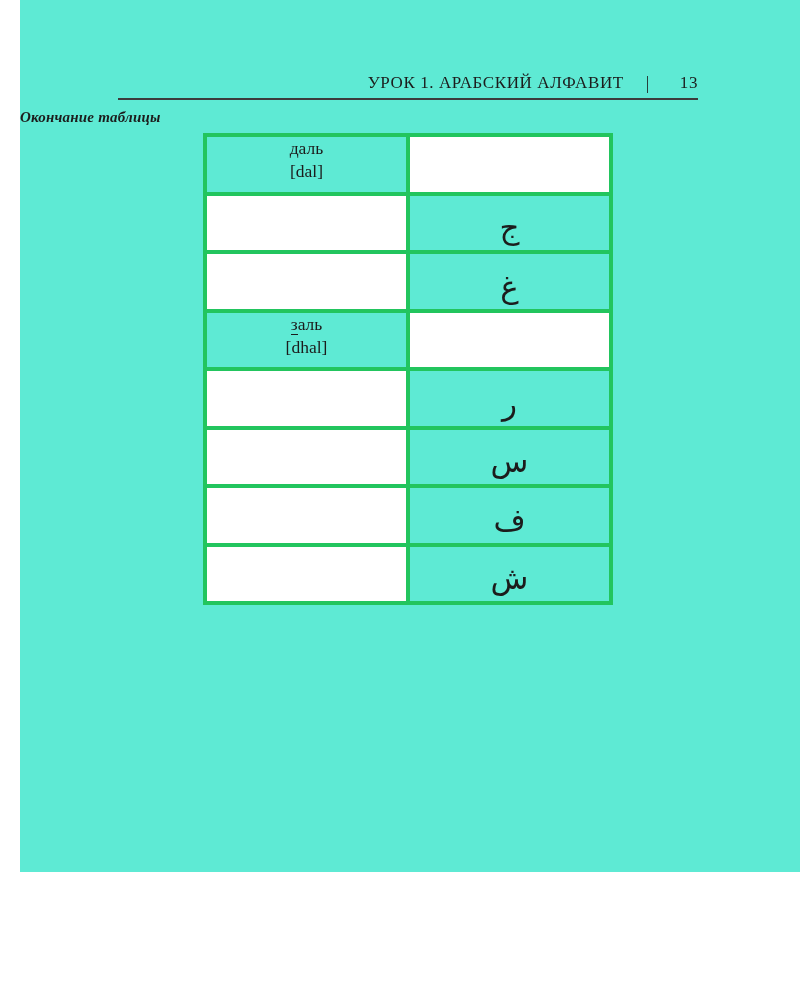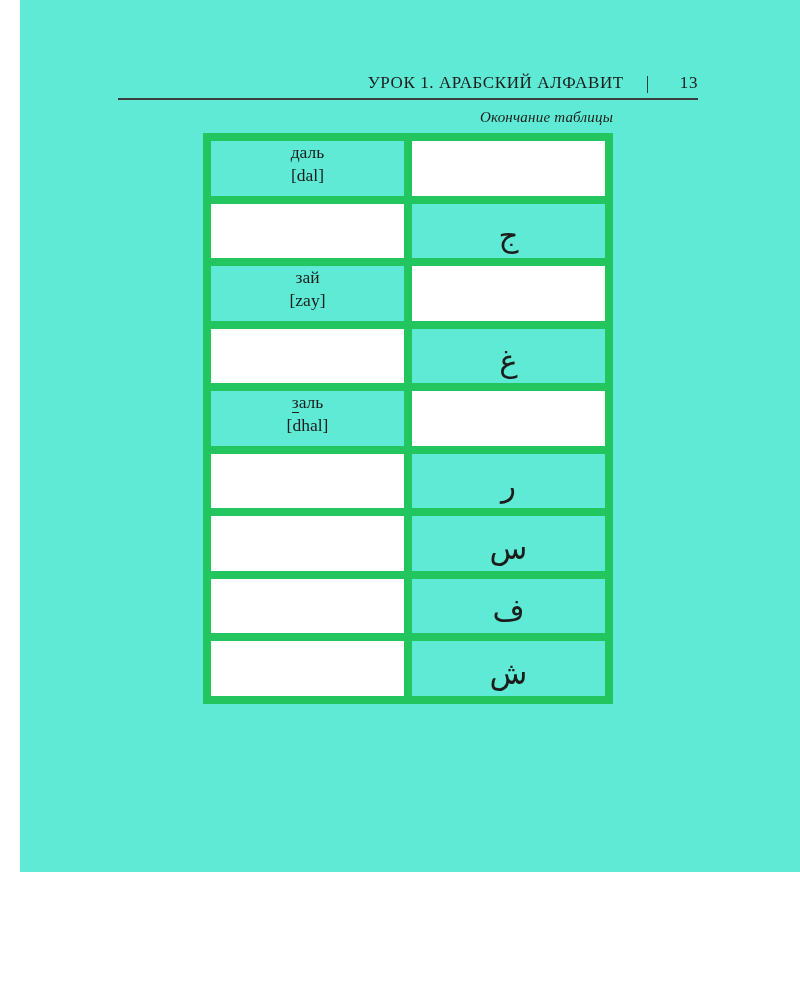--- a/index.html
+++ b/index.html
@@ -1,24 +1,24 @@
 <!DOCTYPE html>
 <html><head>
 <meta charset="utf-8">
 <style>
   html,body{margin:0;padding:0;background:#ffffff;}
   .page{position:relative;width:800px;height:872px;background:#5eead4;overflow:hidden;
         font-family:"Liberation Serif","DejaVu Serif",serif;color:#1c1c1c;margin-left:20px;}
   .header{margin:73px 122px 0 98px;text-align:right;border-bottom:2px solid #3c3c3c;
           padding-bottom:5px;font-size:17px;letter-spacing:0.6px;white-space:nowrap;}
   .header .sep{display:inline-block;margin:0 30px 0 22px;transform:scaleY(1.1);}
-  .caption{margin:9px 207px 7px 0;text-align:right;font-style:italic;font-weight:normal;
+  .caption{margin:9px 207px 7px 0;font-style:italic;font-weight:bold;
            font-size:15px;letter-spacing:0.2px;}
   table.match{margin-left:183px;width:410px;border-collapse:collapse;table-layout:fixed;}
-  table.match td{border:8px solid #22c55e;width:50%;height:54.5px;padding:0;}
+  table.match td{border:4px solid #22c55e;width:50%;height:54.5px;padding:0;}
   td.name-cell{vertical-align:top;text-align:center;padding-top:5px;font-size:17.5px;line-height:23px;}
   td.letter-cell{vertical-align:middle;text-align:center;}
   td.empty-cell{background:#ffffff;}
   .u{display:inline-block;border-bottom:1.5px solid #1c1c1c;line-height:19px;}
   .ar{font-family:"DejaVu Sans",sans-serif;font-size:31px;line-height:31px;
       display:inline-block;padding-top:10px;}
 </style>
 </head>
 <body>
 
@@ -35,27 +35,20 @@
       <tr>
         <td class="name-cell">
           <div><span class="u" style="border: none;"></span><span>даль</span></div>
           <div>[dal]</div>
         </td>
         <td class="empty-cell"></td>
       </tr>
       <tr>
         <td class="empty-cell"></td>
         <td class="letter-cell"><span class="ar">ج</span></td>
-      </tr>
-      <tr>
-        <td class="name-cell">
-          <div><span class="u" style="border: none;"></span><span>зай</span></div>
-          <div>[zay]</div>
-        </td>
-        <td class="empty-cell"></td>
       </tr>
       <tr>
         <td class="empty-cell"></td>
         <td class="letter-cell"><span class="ar">غ</span></td>
       </tr>
       <tr>
         <td class="name-cell">
           <div><span class="u">з</span><span>аль</span></div>
           <div>[dhal]</div>
         </td>

